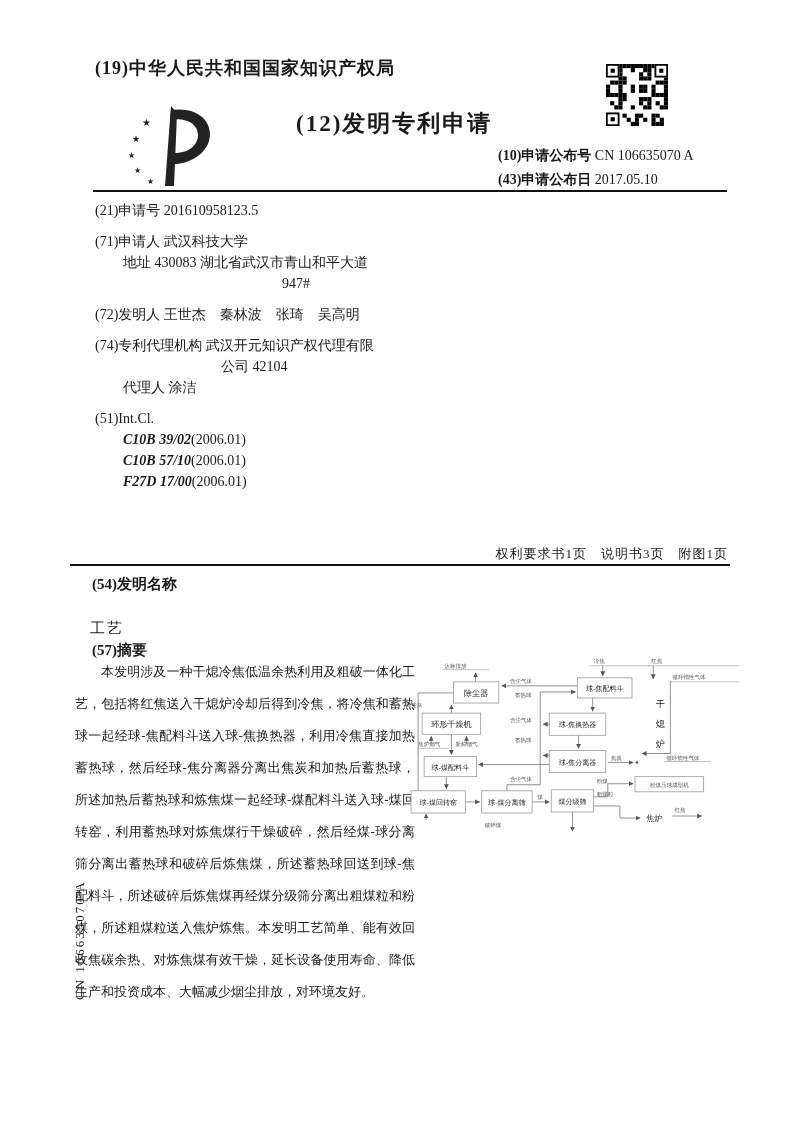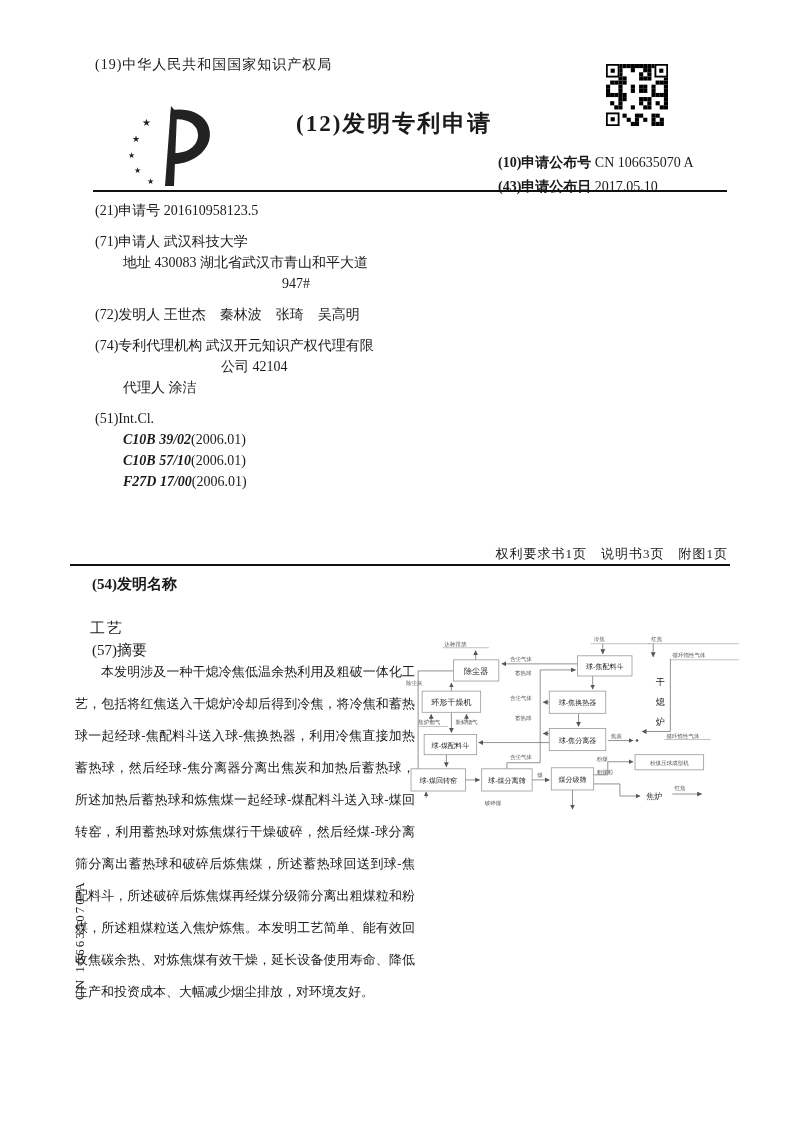--- a/index.html
+++ b/index.html
@@ -1,47 +1,47 @@
 <!DOCTYPE html>
 <html><head>
 <meta charset="utf-8">
 <style>
   html,body{margin:0;padding:0;background:#e8e8e8;}
   .page{position:relative;width:800px;height:1131px;background:#ffffff;margin:0 auto;overflow:hidden;
         font-family:"Liberation Serif","DejaVu Serif",serif;color:#1a1a1a;}
   .abs{position:absolute;}
   
-  .office{left:95px;top:56px;font-size:14px;font-weight:normal;letter-spacing:1px;}
+  .office{left:95px;top:56px;font-size:18px;font-weight:bold;letter-spacing:1px;}
   .doctype{left:296px;top:108px;font-size:23px;font-weight:bold;letter-spacing:2px;}
-  .pubblock{left:498px;top:144px;font-size:14px;line-height:24px;white-space:nowrap;margin-top:7px;}
+  .pubblock{left:498px;top:144px;font-size:14px;line-height:24px;white-space:nowrap;}
   .pubblock .lbl{font-weight:bold;}
   .rule1{left:93px;top:190px;width:634px;height:2px;background:#111;}
   .rule2{left:70px;top:564px;width:660px;height:2px;background:#111;}
   
   .bib{left:95px;top:200px;width:340px;font-size:14px;line-height:21px;}
   .bib .entry{margin-bottom:10px;}
   .bib .lbl{font-weight:normal;}
   .bib .sub{padding-left:28px;}
   .bib .sub2{padding-left:62px;text-align:center;}
   .bib .agency2{padding-left:126px;}
   .bib .icl{padding-left:28px;font-style:italic;font-weight:bold;font-family:"Liberation Serif",serif;}
   .bib .icl .yr{font-style:normal;font-weight:normal;}
   .pages{right:72px;top:545px;font-size:13px;letter-spacing:1px;}
   
   .s54{left:92px;top:575px;font-size:15px;font-weight:bold;}
   .t1{left:122px;top:597px;font-size:15px;letter-spacing:2px;}
   .t2{left:90px;top:619px;font-size:15px;letter-spacing:2px;}
-  .s57{left:92px;top:641px;font-size:15px;font-weight:normal;}
+  .s57{left:92px;top:641px;font-size:15px;font-weight:bold;}
   .abstract{left:75px;top:656px;width:340px;font-size:13px;line-height:32px;
             text-align:justify;text-indent:2em;}
   
   .sidecode{left:72px;top:1000px;transform:rotate(-90deg);transform-origin:0 0;
             font-size:13px;letter-spacing:2px;white-space:nowrap;color:#222;}
   
-  .fig{left:406px;top:626px;width:338px;height:218px;}
+  .fig{left:406px;top:648px;width:338px;height:218px;}
   .fig svg{width:100%;height:100%;}
   .db{fill:#ffffff;stroke:#9a9a9a;stroke-width:0.8;}
   .bt{font-size:8px;fill:#222;text-anchor:middle;font-family:"Liberation Serif",serif;}
   .bt7{font-size:7px;fill:#222;text-anchor:middle;}
   .sl{font-size:5.5px;fill:#555;}
   .ln{stroke:#777;stroke-width:0.8;fill:none;}
   .ul{stroke:#999;stroke-width:0.6;}
   .cdq{font-size:9px;fill:#222;text-anchor:middle;}
   .barcode{left:606px;top:64px;width:62px;height:62px;}
   .logo{left:124px;top:98px;width:100px;height:92px;}

